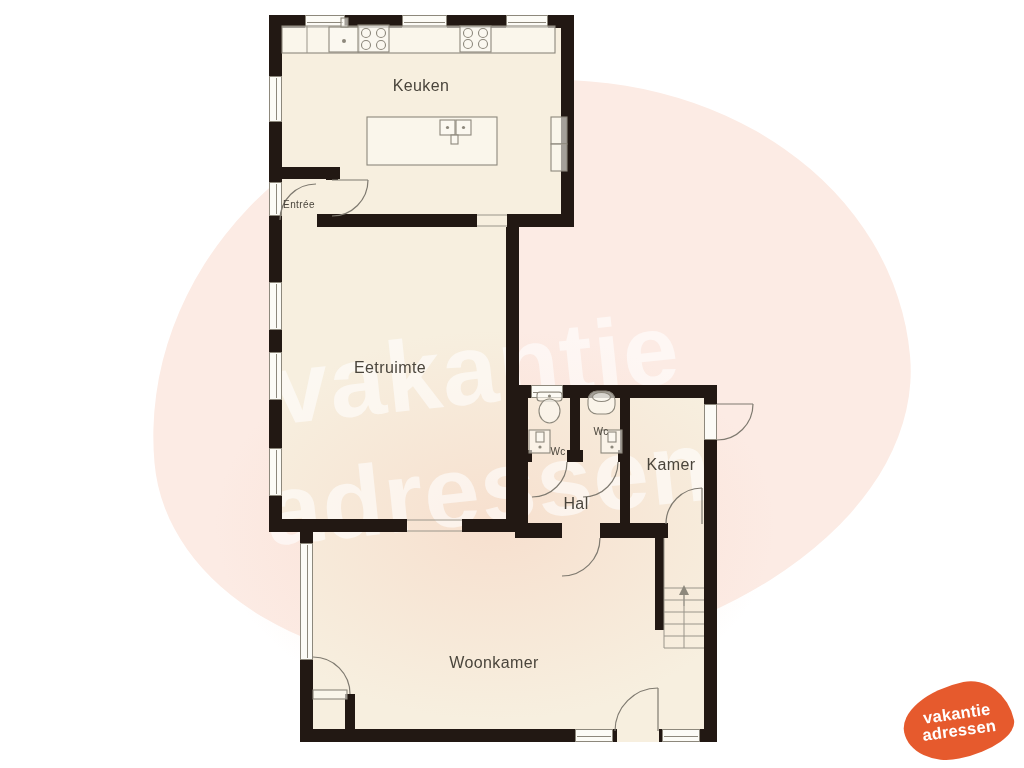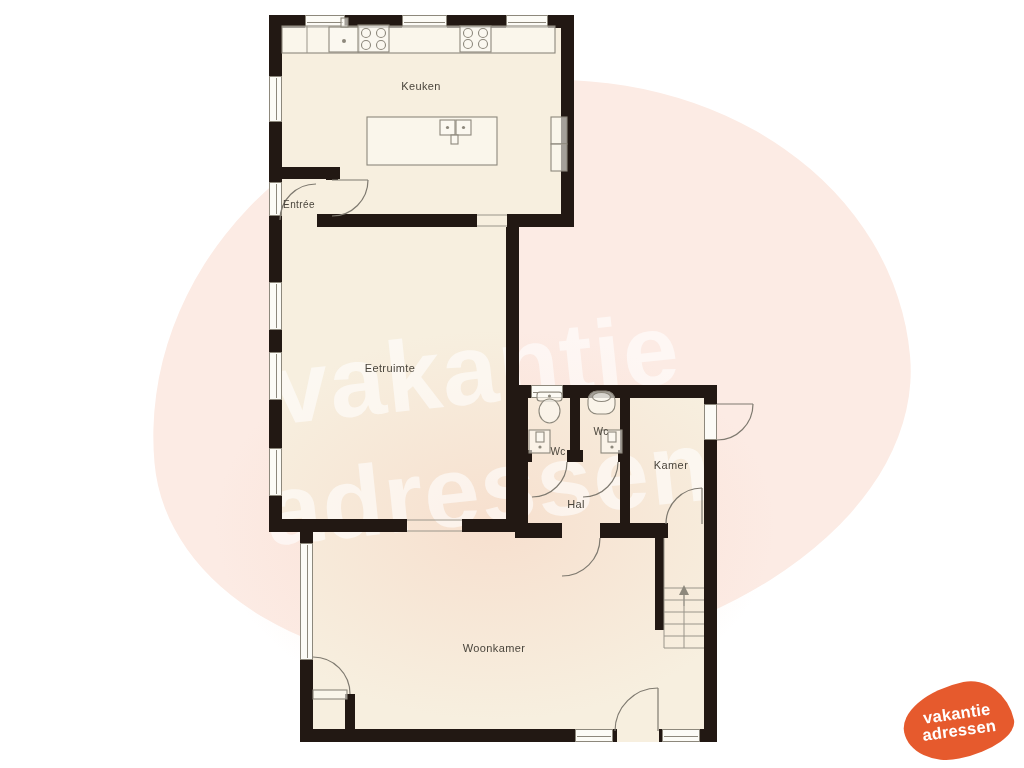--- a/index.html
+++ b/index.html
@@ -20,21 +20,21 @@
   .w{position:absolute;background:var(--wall,#221813);z-index:4;}
   .win{position:absolute;background:#fcfbf6;border:1px solid var(--line,#8d887c);box-sizing:border-box;z-index:5;}
   .win-h::after{content:"";position:absolute;left:1px;right:1px;top:50%;border-top:1px solid var(--line,#8d887c);}
   .win-v::after{content:"";position:absolute;top:1px;bottom:1px;left:50%;border-left:1px solid var(--line,#8d887c);}
   #plansvg{position:absolute;left:0;top:0;z-index:6;}
   #plansvg .ln{stroke:#7f7a70;stroke-width:1.2;fill:none;}
   #plansvg .thin{stroke:#9a958a;stroke-width:1;fill:none;}
   #plansvg .furn{stroke:#8d887c;stroke-width:1.1;fill:rgba(252,250,243,.6);}
   #plansvg .burner{stroke:#8d887c;stroke-width:1.1;fill:none;}
   #plansvg .dot{fill:#8d887c;stroke:none;}
-  .lbl{position:absolute;transform:translate(-50%,-50%);font-size:11px;color:var(--label,#4a453c);
+  .lbl{position:absolute;transform:translate(-50%,-50%);font-size:16px;color:var(--label,#4a453c);
        letter-spacing:.4px;white-space:nowrap;z-index:7;}
   .lbl.sm{font-size:10px;}
   
   #logo{position:absolute;left:899px;top:682px;width:118px;height:80px;z-index:10;}
   #logo .lblob{position:absolute;left:4px;top:2px;right:4px;bottom:4px;background:var(--logo-orange,#e65a2d);
         border-radius:62% 38% 56% 44% / 50% 64% 36% 50%;transform:rotate(-12deg);}
   #logo .txt{position:absolute;inset:0;display:flex;flex-direction:column;align-items:center;justify-content:center;
         color:#fff;font-weight:700;font-size:16.5px;line-height:1.02;transform:rotate(-8deg);letter-spacing:.2px;}
 </style>
 </head>
@@ -176,21 +176,21 @@
     </g>
   </svg>
 
   <div class="lbl" style="left:421px;top:86px">Keuken</div>
   <div class="lbl sm" style="left:299px;top:204px">Entrée</div>
   <div class="lbl" style="left:390px;top:368px">Eetruimte</div>
   <div class="lbl sm" style="left:558px;top:451px">Wc</div>
   <div class="lbl sm" style="left:601px;top:431px">Wc</div>
   <div class="lbl" style="left:671px;top:465px">Kamer</div>
   <div class="lbl" style="left:576px;top:504px">Hal</div>
-  <div class="lbl" style="left:494px;top:648px">Woonkamer</div>
+  <div class="lbl" style="left:494px;top:663px">Woonkamer</div>
 
   <div id="logo">
     <div class="lblob"></div>
     <div class="txt">
       <div>vakantie</div>
       <div>adressen</div>
     </div>
   </div>
 
 </div>

